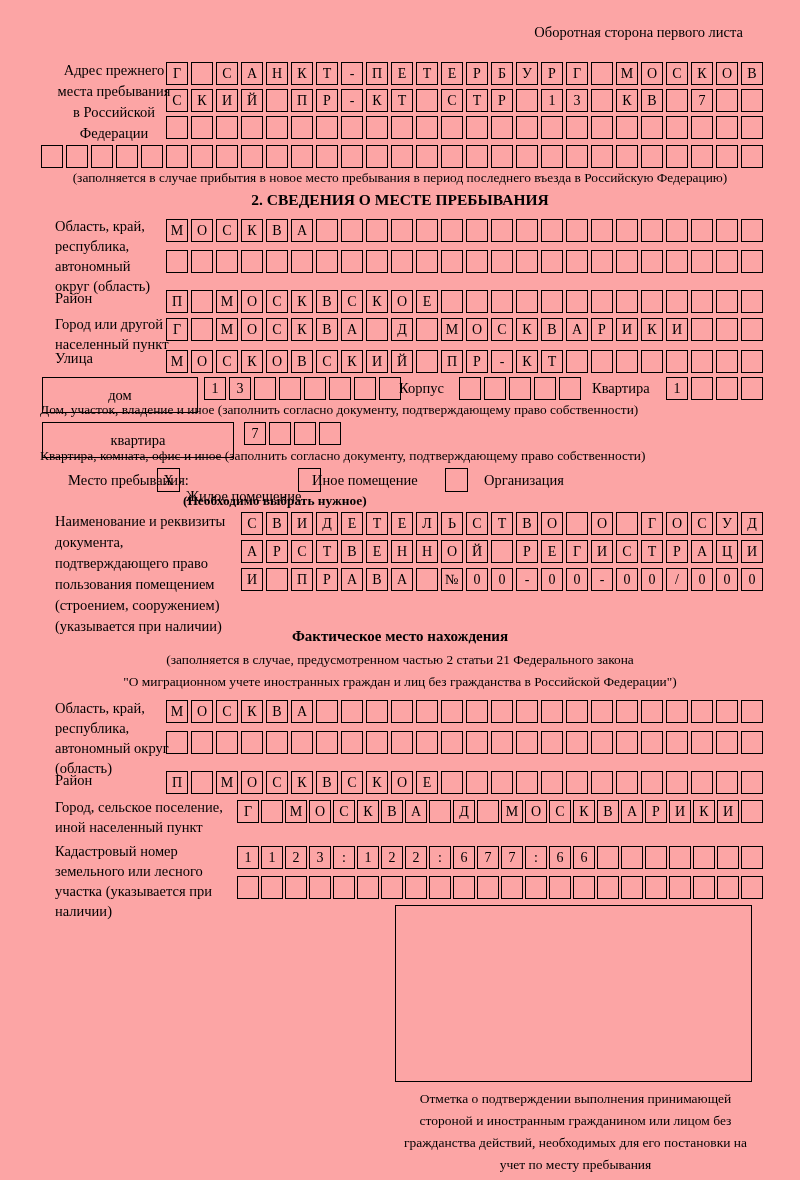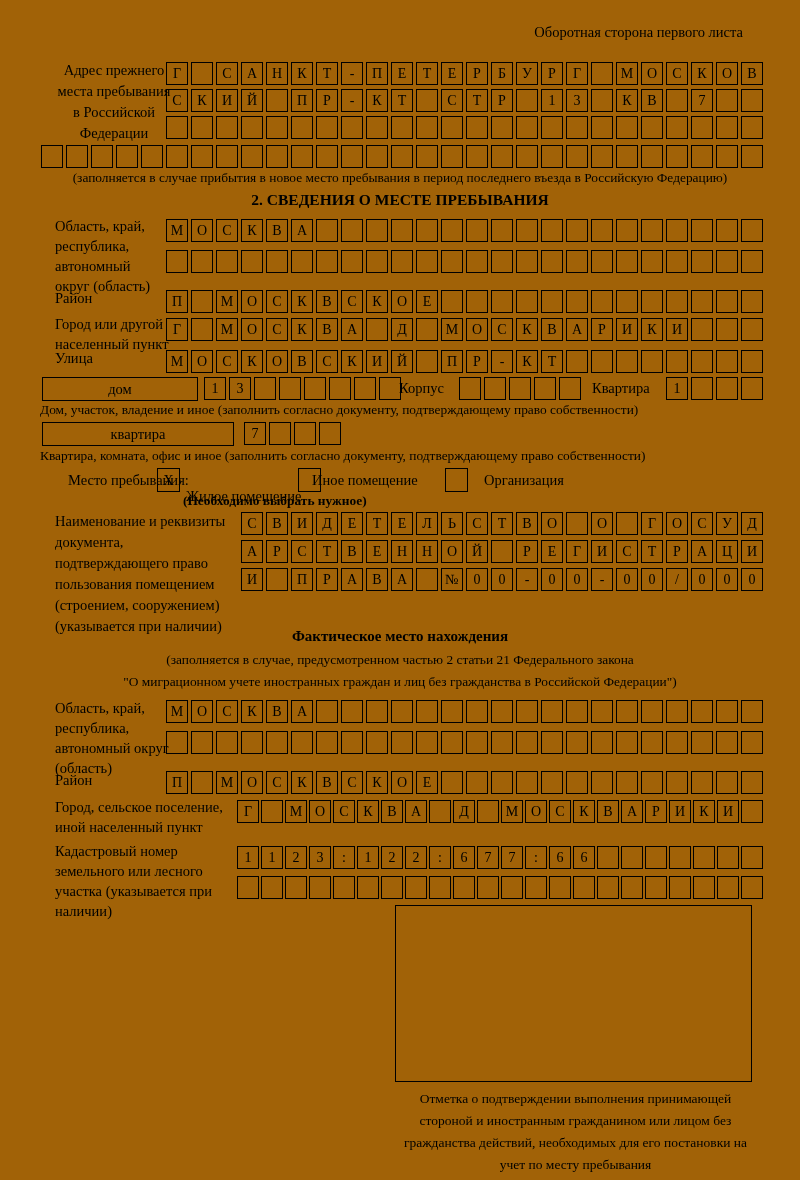--- a/index.html
+++ b/index.html
@@ -1,29 +1,29 @@
 <!DOCTYPE html>
 <html><head>
 <meta charset="utf-8">
 <style>
   html,body{margin:0;padding:0;background:#fff;}
-  .page{position:relative;width:800px;height:1180px;background:#a16207;color:#000;
+  .page{position:relative;width:800px;height:1180px;background:#fca5a5;color:#000;
         font-family:"Liberation Serif","DejaVu Serif",serif;overflow:hidden;}
   .abs{position:absolute;}
   .lbl{font-size:14.5px;line-height:21px;}
   .lh20{line-height:20px;}
   .note{font-size:13.4px;white-space:nowrap;}
   .ctr{left:0;width:800px;text-align:center;}
   .bold{font-weight:bold;}
   .hdr{font-size:15.5px;font-weight:bold;}
   .cells{display:flex;gap:3px;}
   .g2{gap:2px;}
   .cell{box-sizing:border-box;flex:0 0 auto;width:22px;height:23px;border:1.5px solid #000;
         display:flex;align-items:center;justify-content:center;font-size:14px;}
-  .wbox{box-sizing:border-box;border:1.5px solid #000;height:24px;
+  .wbox{box-sizing:border-box;border:1.5px solid #000;height:36px;
         display:flex;align-items:center;justify-content:center;font-size:14.5px;}
   .cb{box-sizing:border-box;width:23px;height:24px;border:1.5px solid #000;
       display:flex;align-items:center;justify-content:center;font-size:14.5px;}
   .stamp{box-sizing:border-box;border:1.6px solid #000;}
   .capc{font-size:13.5px;line-height:22px;text-align:center;}
 </style>
 </head>
 <body>
 
 <div class="page">

